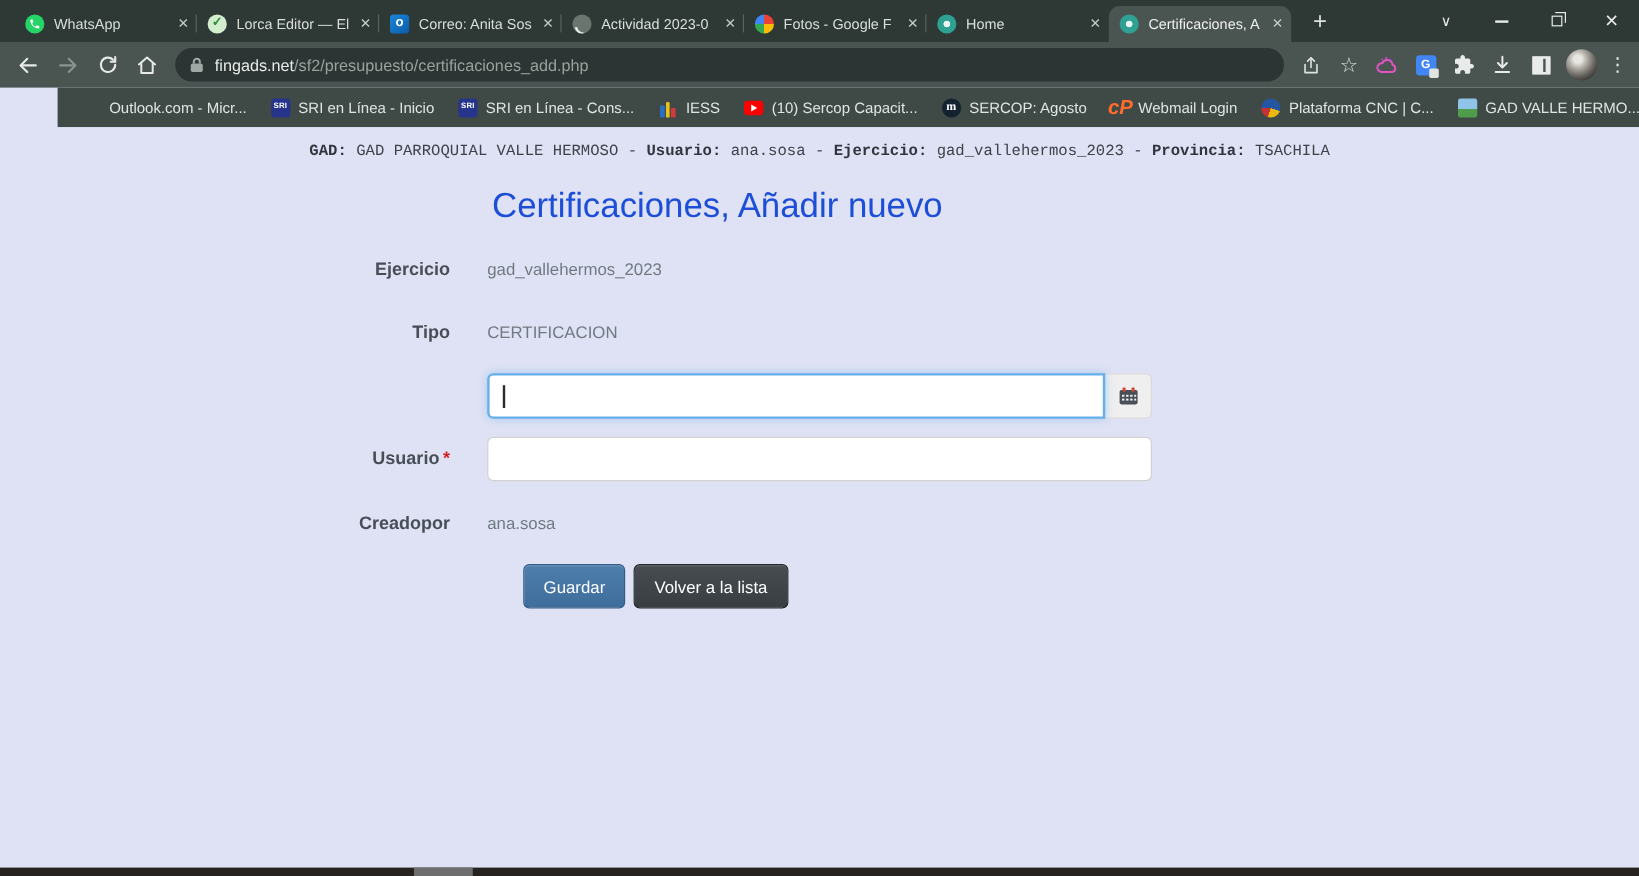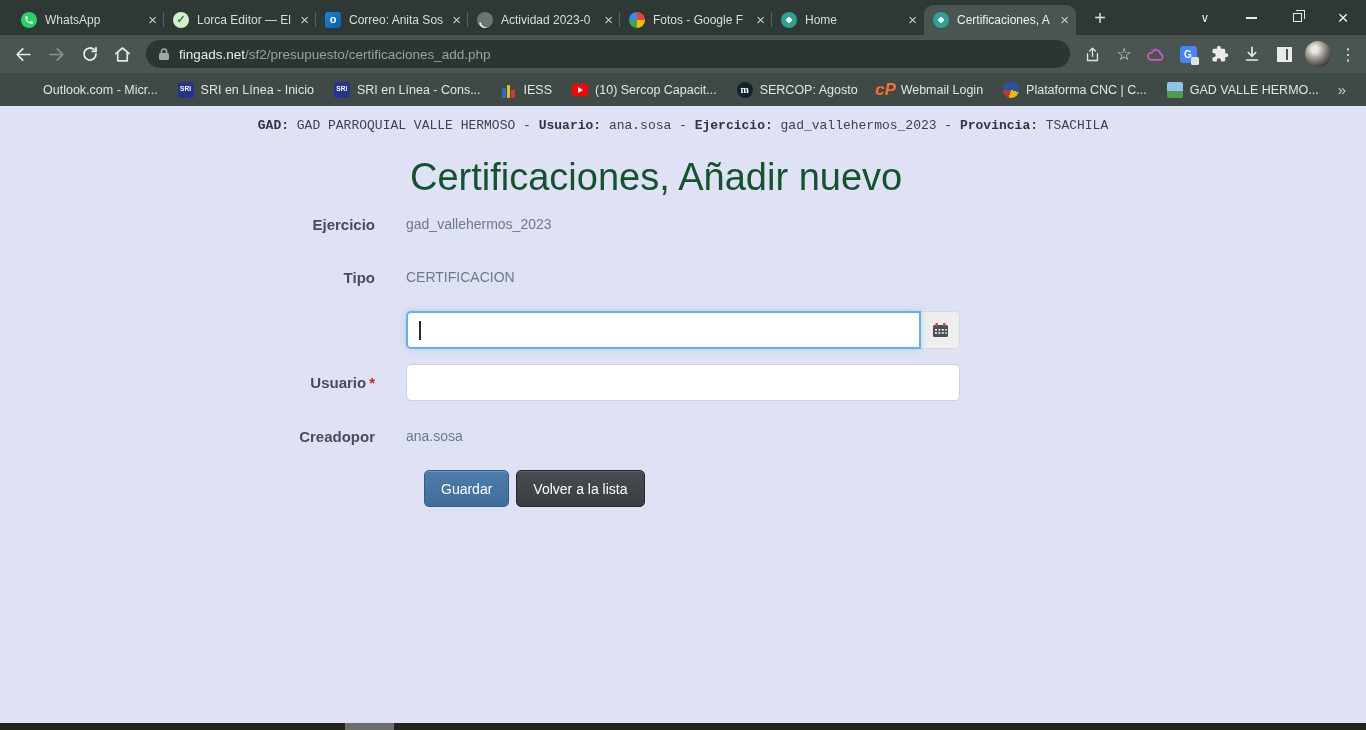--- a/index.html
+++ b/index.html
@@ -55,41 +55,41 @@
   .avatar { width:26px; height:26px; border-radius:50%; margin:0 4px;
     background:radial-gradient(circle at 38% 32%, #e9e7e3 0 14%, #bcb9b2 28%, #716d68 55%, #2c2a28 85%); }
   .dots { color:#e4e8e6; font-size:16px; letter-spacing:0; width:22px; text-align:center; }
   .star { color:#dfe3e1; font-size:17px; }
   .square-icon { width:15px; height:15px; border:2px solid #e9ebea; background:#e9ebea; position:relative; }
   .square-icon::before { content:""; position:absolute; right:2px; top:0; bottom:0; width:2px; background:#4a5450; }
   .translate-sq { width:17px; height:17px; border-radius:3px; background:#4285f4; color:#fff; font-weight:bold; font-size:10px; display:flex; align-items:center; justify-content:center; position:relative; }
   .translate-sq::after { content:""; position:absolute; right:-2px; bottom:-2px; width:8px; height:8px; background:#dfe3e1; border-radius:1.5px; }
 
   
-  .bookmarksbar { height:33px; background:#3f4a46; display:flex; align-items:center; padding:0 10px; }
+  .bookmarksbar { height:33px; background:#3f4a46; display:flex; align-items:center; padding:0 10px;margin-left:48px; }
   .bm { display:flex; align-items:center; gap:7px; padding:0 10px; height:24px; border-radius:12px; color:#e0e4e2; font-size:12.5px; white-space:nowrap; }
   .bm-overflow { margin-left:auto; color:#ccd2cf; font-size:15px; padding-right:10px; }
 
   
   .page { position:relative; height:617px; background:#dfe2f4; overflow:hidden; }
   .site-header { position:absolute; top:12px; left:0; width:100%; text-align:center; font-size:13px; color:#3d434b;font-family:Liberation Mono, monospace; }
   .site-header b { color:#30363f; }
-  .page-title { position:absolute; top:50px; left:410px; font-size:38px; font-weight:400; color:#14532d; }
+  .page-title { position:absolute; top:50px; left:410px; font-size:29px; font-weight:400; color:#1d4ed8; }
   .form-label { position:absolute; left:0; width:375px; text-align:right; font-weight:bold; font-size:15px; color:#474e57; }
   .form-value { position:absolute; left:406px; font-size:14px; color:#707a83; }
   .req { color:#d21f1f; margin-left:3px; }
 
   .input-group { position:absolute; left:406px; top:205px; display:flex; }
   .fecha-input { width:515px; height:38px; border:2px solid #66afe9; border-radius:5px 0 0 5px; background:#fff; outline:none; padding:0 12px; font-size:14px; box-shadow:0 0 7px rgba(102,175,233,.45); position:relative; }
   .caret { position:absolute; left:419px; top:215px; width:1.5px; height:19px; background:#2c2c2c; }
   .calendar-addon { width:39px; height:38px; background:#efefef; border:1px solid #d9d9d9; border-left:none; border-radius:0 5px 5px 0; display:flex; align-items:center; justify-content:center; }
 
   .detalle-input { position:absolute; left:406px; top:258px; width:554px; height:37px; border:1px solid #d2d2d2; border-radius:5px; background:#fff; outline:none; padding:0 12px; font-size:14px; }
 
-  .btn-row { position:absolute; top:364px; left:424px; display:flex; gap:7px; }
+  .btn-row { position:absolute; top:364px; left:436px; display:flex; gap:7px; }
   .btn { height:37px; border-radius:5px; font-size:14px; color:#fff; font-family:"Liberation Sans",sans-serif; cursor:pointer; padding:0 16px; }
   .btn-primary { background:linear-gradient(180deg,#4d7dab,#3f6e9d); border:1px solid #325d8b; box-shadow:inset 0 1px 0 rgba(255,255,255,.18); }
   .btn-dark { background:linear-gradient(180deg,#474c51,#393e43); border:1px solid #25282c; box-shadow:inset 0 1px 0 rgba(255,255,255,.12); }
 
   
   .bottom-strip { position:absolute; bottom:0; left:0; width:1366px; height:7px; background:#26221f; }
   .bottom-seg { position:absolute; left:345px; top:0; width:49px; height:7px; background:#6e6e6e; }
 </style>
 </head>
 <body>

